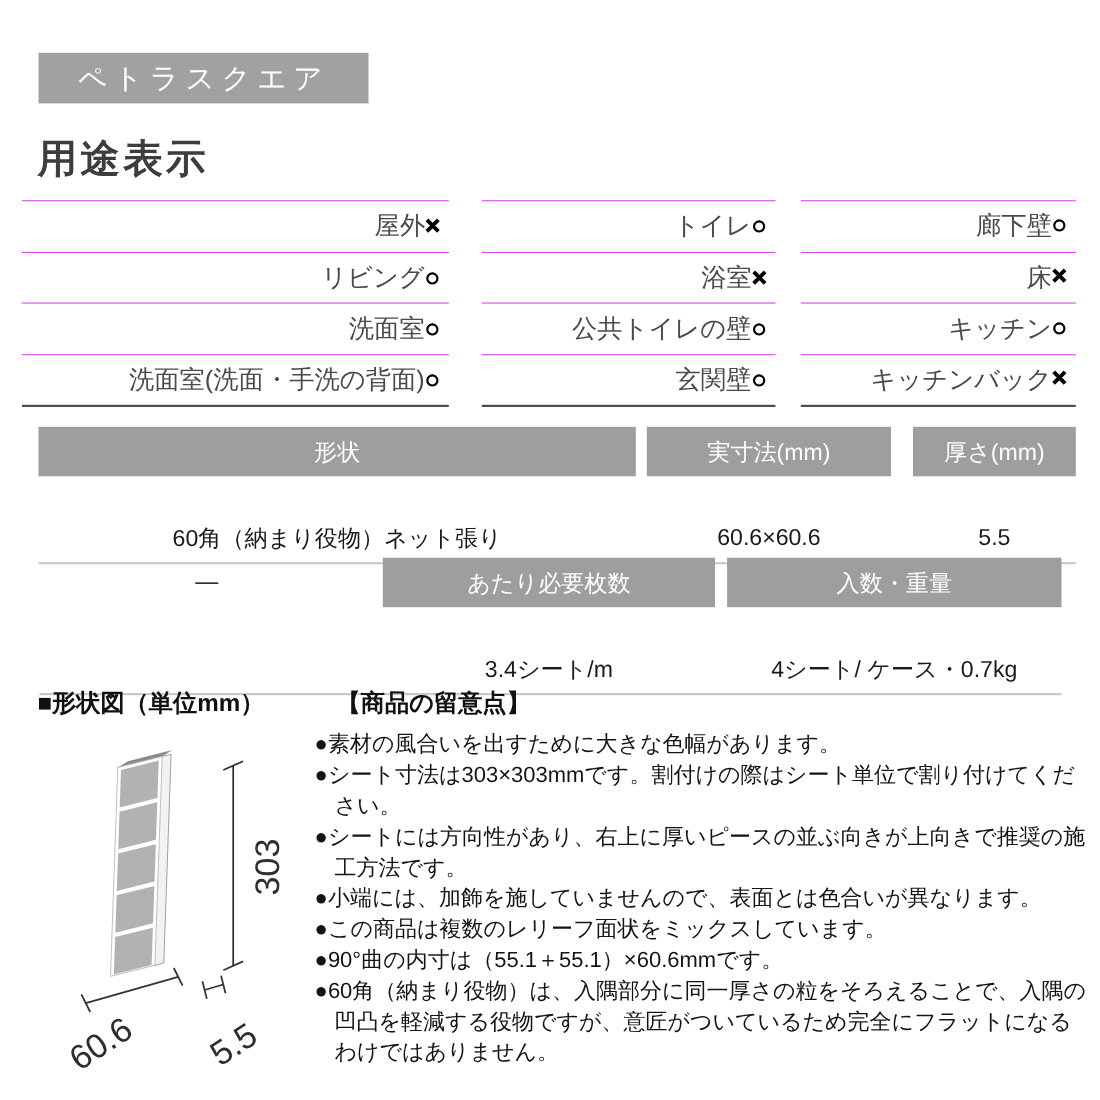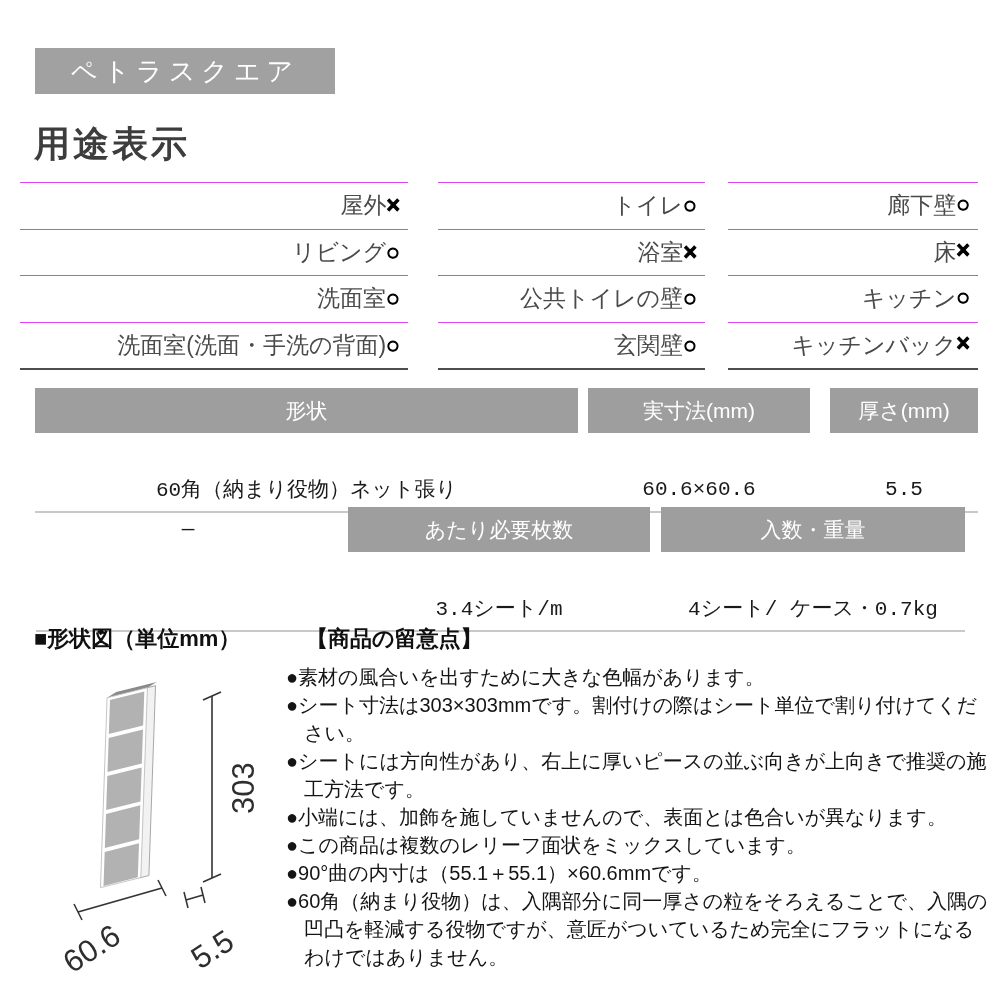--- a/index.html
+++ b/index.html
@@ -26,21 +26,21 @@
   .s-col{display:flex;flex-direction:column;gap:34px;}
   .s1-c1{width:543px;margin-right:10px;}
   .s1-c2{width:222px;margin-right:20px;}
   .s1-c3{width:148px;}
   .s2-c1{width:304px;margin-right:8px;}
   .s2-c2{width:302px;margin-right:11px;}
   .s2-c3{width:304px;}
   .s-bar{height:45px;background:#9e9e9e;color:#fff;font-size:21px;
          display:flex;align-items:center;justify-content:center;white-space:nowrap;}
   .s-val{height:44px;display:flex;align-items:center;justify-content:center;
-         font-size:21px;color:#1a1a1a;white-space:nowrap;font-family:Liberation Mono, monospace;}
+         font-size:21px;color:#1a1a1a;white-space:nowrap;}
 
   .shape-heading{position:absolute;left:34px;top:624px;font-size:22px;font-weight:bold;color:#101010;}
   .notes-heading{position:absolute;left:306px;top:624px;font-size:22px;font-weight:bold;color:#101010;}
   .notes{position:absolute;left:286px;top:663px;width:706px;}
   .note{font-size:20px;line-height:28px;color:#141414;padding-left:18px;text-indent:-18px;}
 
   .diagram{position:absolute;left:40px;top:652px;}
   .dim-text{font-family:"Liberation Sans","DejaVu Sans",sans-serif;fill:#2e2e2e;font-size:31px;}
 </style>
 </head>

